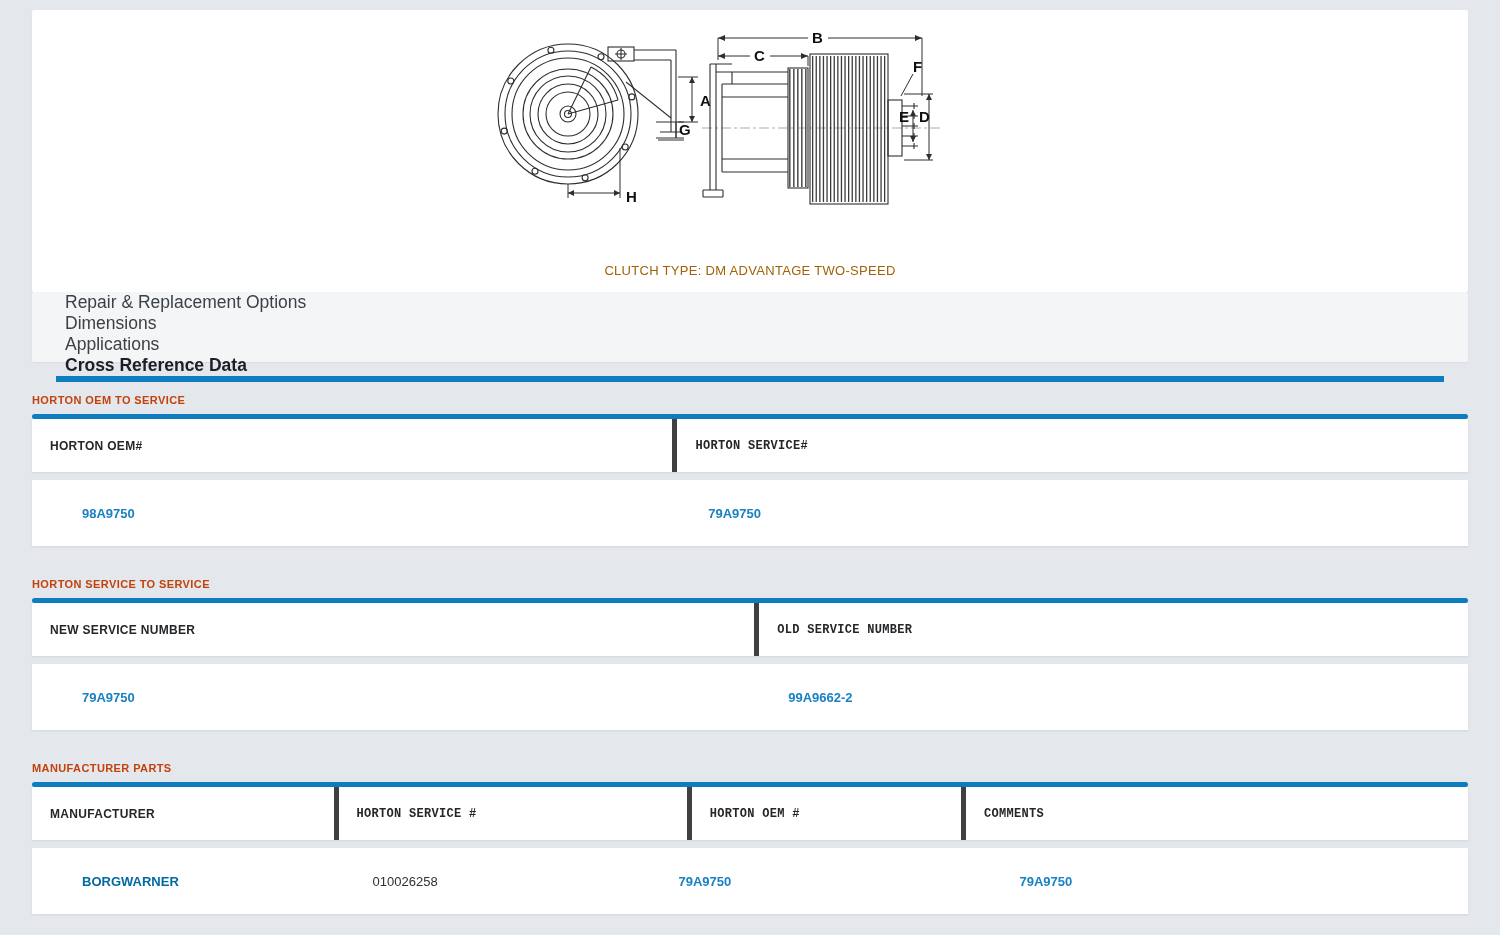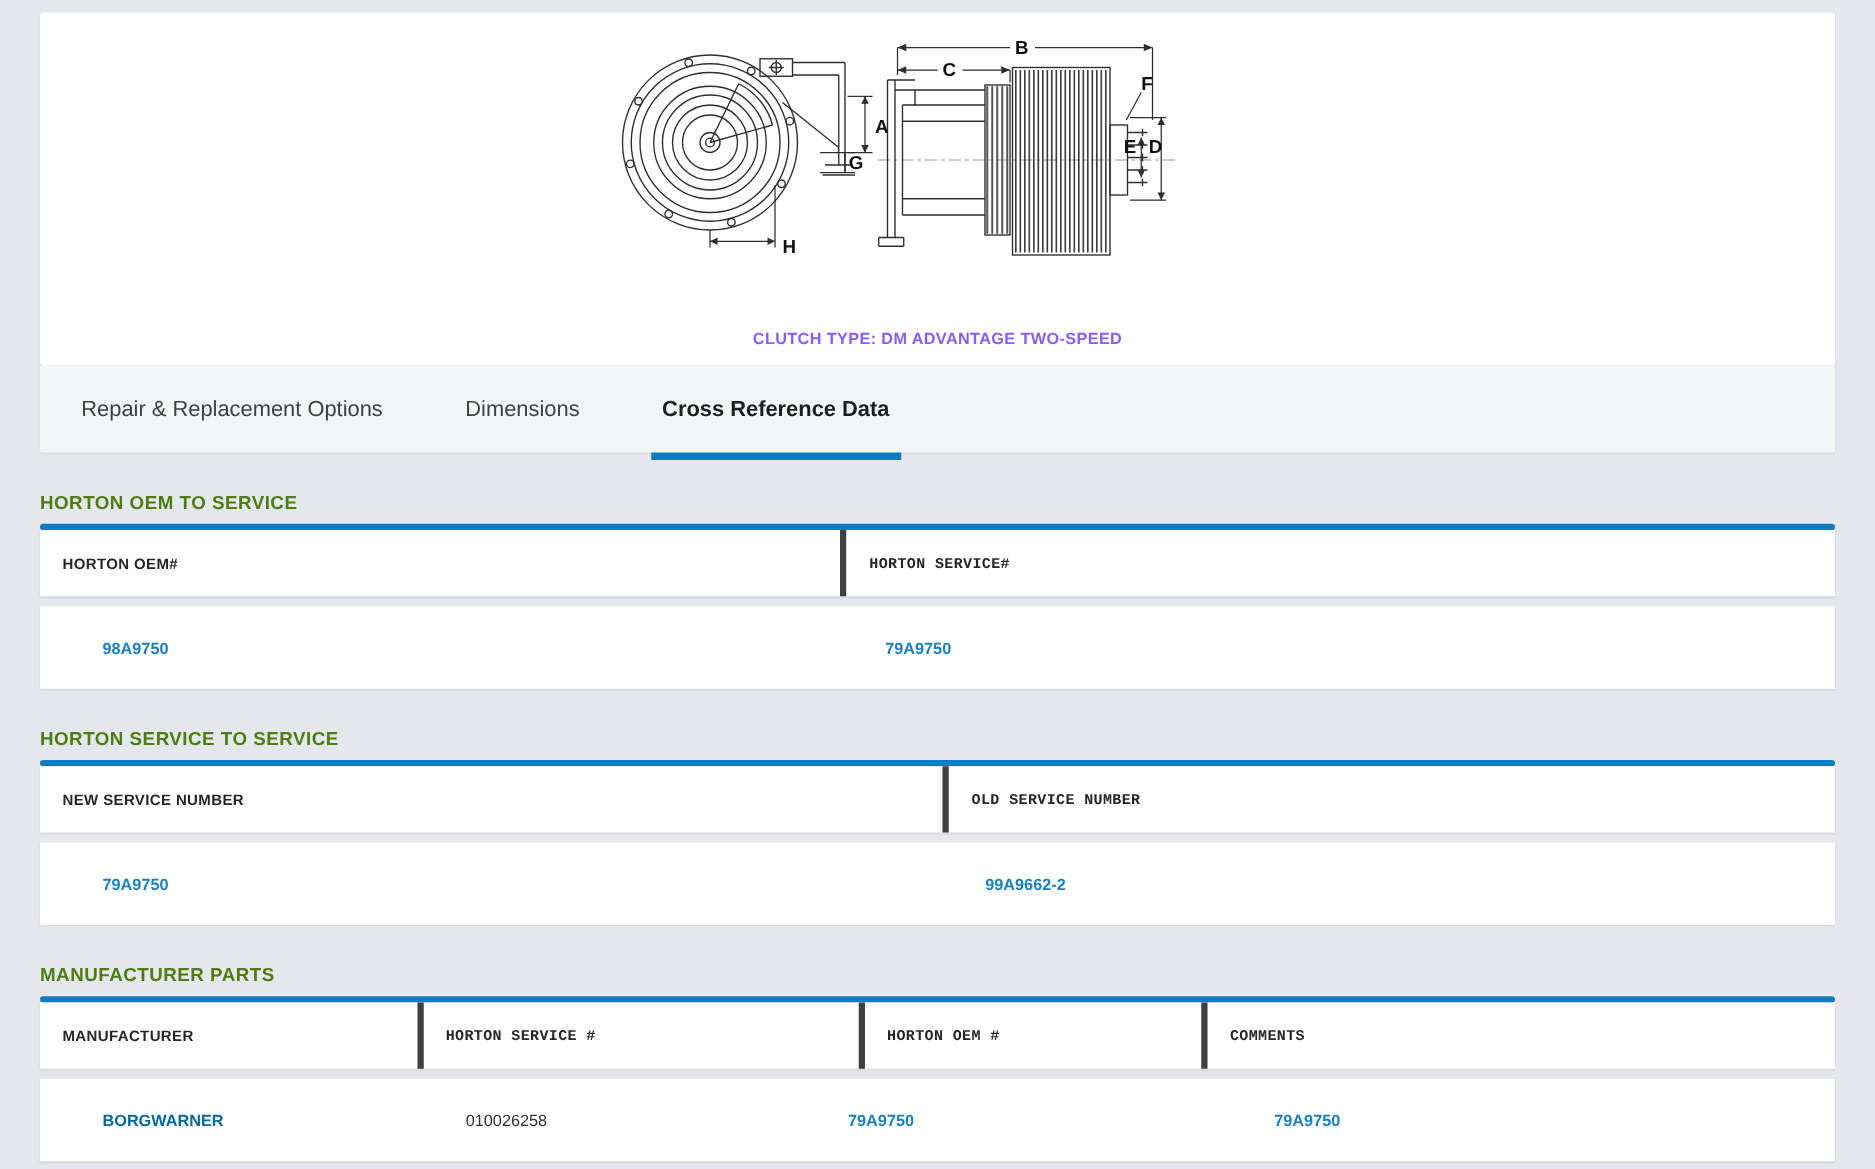--- a/index.html
+++ b/index.html
@@ -20,34 +20,35 @@
     flex-direction: column;
     align-items: center;
     justify-content: flex-start;
     box-shadow: 0 1px 2px rgba(0,0,0,0.06);
   }
   .diagram-wrap { margin-top: 12px; }
   .caption {
     margin-top: auto;
     padding-bottom: 14px;
     font-size: 13px;
-    font-weight: 700;
+    font-weight: 400;
     letter-spacing: .3px;
-    color: #8b5cf6;
+    color: #a16207;
   }
   .dim { font: bold 15px "Liberation Sans", sans-serif; fill: #101010; }
 
   
   .tabbar {
     background: #f4f5f6;
     height: 70px;
     display: flex;
     align-items: stretch;
     border-radius: 2px;
     box-shadow: 0 1px 2px rgba(0,0,0,0.05);
+    flex-direction: column;
   }
   .tab {
     display: flex;
     align-items: center;
     padding: 0 33px;
     font-size: 17.5px;
     color: #3c4147;
     cursor: pointer;
     position: relative;
     white-space: nowrap;
@@ -57,24 +58,24 @@
     position: absolute;
     left: 24px; right: 24px;
     bottom: -6px;
     height: 6px;
     background: #0e7dbf;
   }
 
   
   .section-title {
     margin: 32px 0 8px 0;
-    font-size: 15px;
+    font-size: 11px;
     font-weight: 700;
     letter-spacing: .4px;
-    color: #4d7c0f;
+    color: #c2410c;
   }
   .blue-bar {
     height: 5px;
     background: #0e7dbf;
     border-radius: 3px;
   }
   .thead {
     background: #ffffff;
     display: flex;
     align-items: stretch;
@@ -211,20 +212,23 @@
     <div class="caption">CLUTCH TYPE: DM ADVANTAGE TWO-SPEED</div>
   </div>
 
   <div class="tabbar">
     <div class="tab">
       <span>Repair &amp; Replacement Options</span>
     </div>
     <div class="tab">
       <span>Dimensions</span>
     </div>
+    <div class="tab">
+      <span>Applications</span>
+    </div>
     <div class="tab active">
       <span>Cross Reference Data</span>
       <span class="tab-underline"></span>
     </div>
   </div>
 
   <h2 class="section-title">HORTON OEM TO SERVICE</h2>
   <div class="table">
     <div class="blue-bar"></div>
     <div class="thead">

